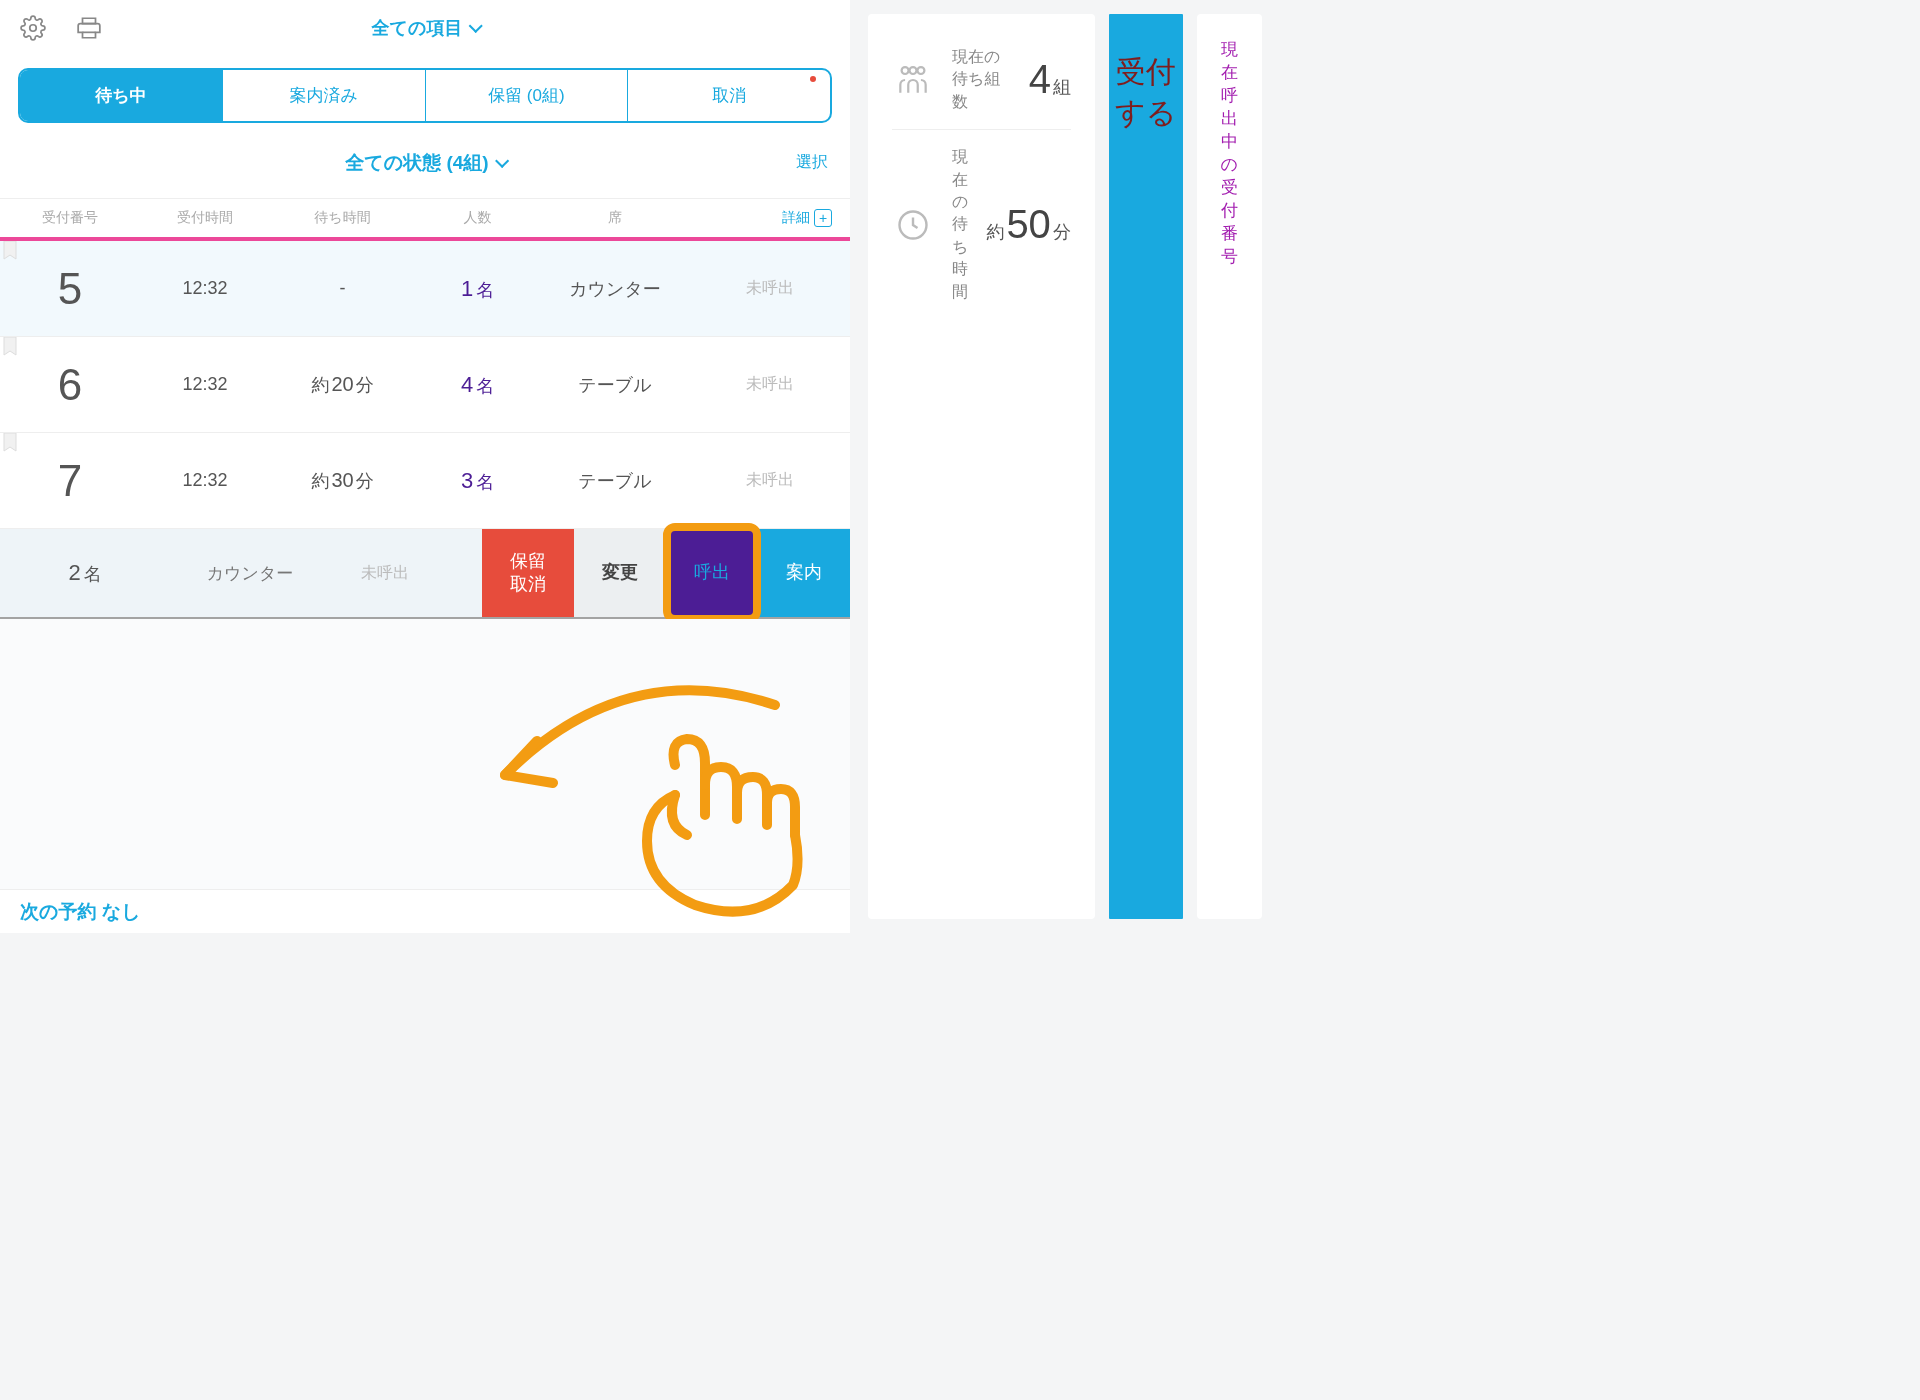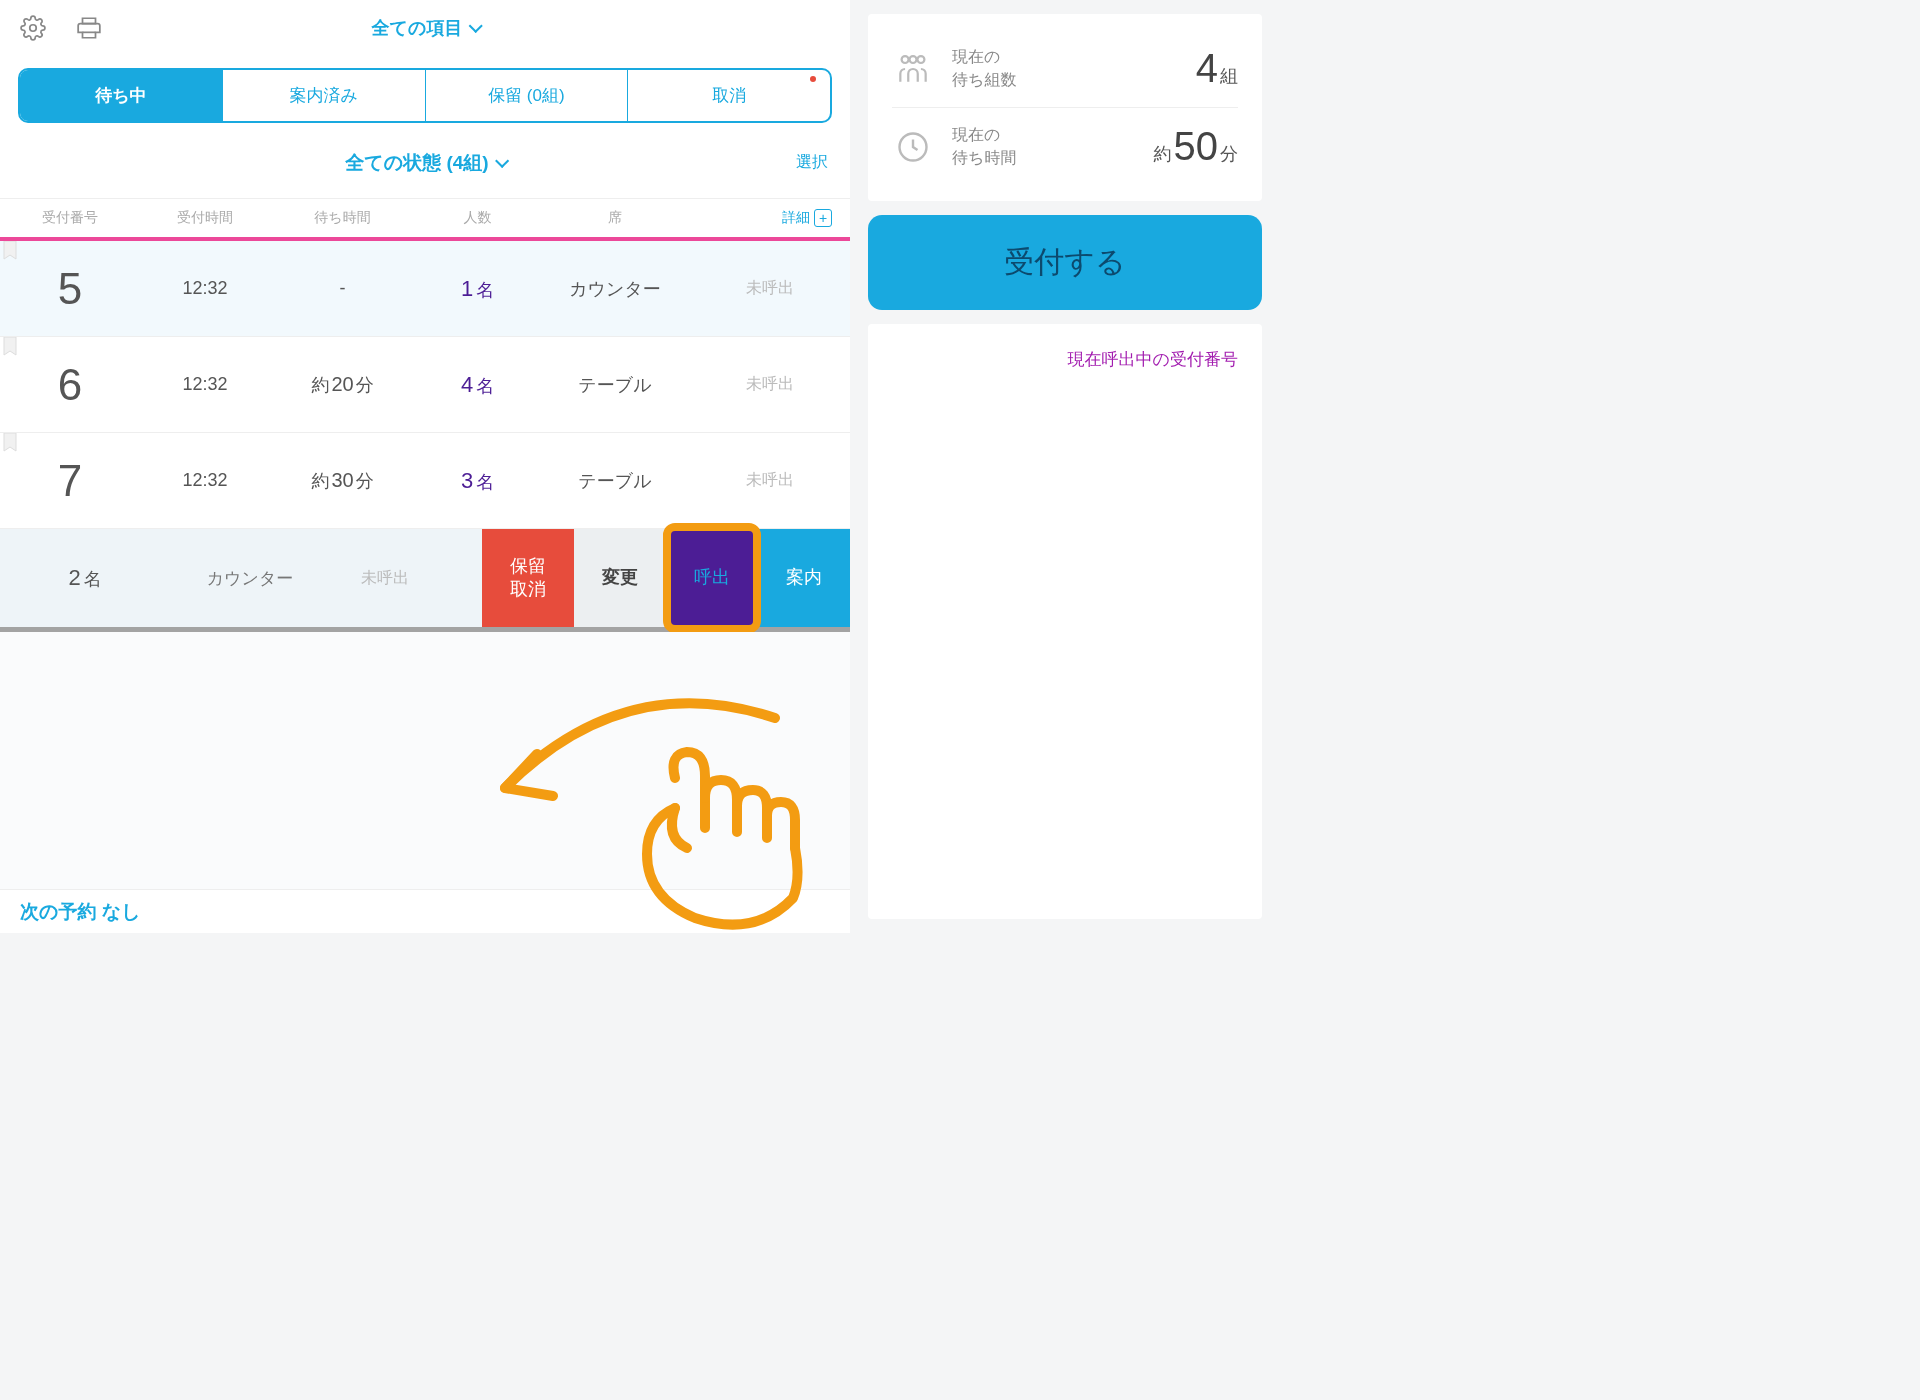--- a/index.html
+++ b/index.html
@@ -6,21 +6,21 @@
 body {
   font-family: -apple-system, "Hiragino Sans", "Hiragino Kaku Gothic ProN", Meiryo, sans-serif;
   background: #f4f5f6;
   width: 1280px;
   height: 933px;
   overflow: hidden;
   color: #444;
 }
 .container { display: flex; height: 100%; }
 .main { flex: 1; background: #fff; display: flex; flex-direction: column; min-width: 0; }
-.sidebar { width: 430px; background: #f4f5f6; padding: 14px 18px; display: flex; flex-direction: column; gap: 14px; }
+.sidebar { width: 430px; background: #f4f5f6; padding: 14px 18px; display: flex; flex-direction: row; gap: 14px; }
 
 
 .topbar { height: 56px; display: flex; align-items: center; padding: 15px 18px; position: relative; }
 .topbar-center { position: absolute; left: 50%; transform: translateX(-50%); display: flex; align-items: center; gap: 6px; color: #19a9df; font-weight: 600; font-size: 18px; cursor: pointer; }
 .topbar-left { display: flex; align-items: center; gap: 26px; }
 .icon-btn { width: 30px; height: 30px; display: flex; align-items: center; justify-content: center; color: #888; cursor: pointer; }
 
 
 .tabs-row { padding: 12px 18px 0 18px; }
 .tabs { display: flex; border: 2px solid #19a9df; border-radius: 10px; overflow: hidden; }
@@ -52,21 +52,21 @@
 .bookmark { position: absolute; left: 2px; top: 0; }
 .row .col-num { font-size: 44px; font-weight: 300; color: #555; }
 .row .col-time, .row .col-wait { font-size: 18px; color: #555; }
 .row .col-people { font-size: 18px; color: #4c1d95; }
 .row .col-people .big { font-size: 22px; font-weight: 500; margin-right: 3px; }
 .row .col-wait .big { font-size: 20px; font-weight: 500; margin: 0 2px; }
 .row .col-seat { font-size: 18px; color: #555; }
 .row .col-status { font-size: 16px; color: #bbb; }
 
 
-.action-row { display: flex; height: 103px; background: #eef4f8; border-bottom: 5px solid #a3a3a3; }
+.action-row { display: flex; height: 90px; background: #eef4f8; border-bottom: 2px solid #a3a3a3; }
 .action-info { flex: 1; display: flex; align-items: center; }
 .action-info-a { width: 170px; text-align: center; font-size: 18px; color: #555; }
 .action-info-a .big { font-size: 22px; font-weight: 500; margin-right: 3px; }
 .action-info-b { width: 160px; text-align: center; font-size: 17px; color: #777; }
 .action-info-c { width: 110px; text-align: center; font-size: 16px; color: #bbb; }
 .action-btns { display: flex; height: 100%; }
 .act-btn { width: 92px; display: flex; align-items: center; justify-content: center; font-size: 18px; cursor: pointer; text-align: center; line-height: 1.3; white-space: pre-line; }
 .act-red { background: #e74c3c; color: #fff; }
 .act-gray { background: #eceff1; color: #444; font-weight: bold; }
 .act-call { background: #4c1d95; color: #19a9df; position: relative; }
@@ -84,21 +84,21 @@
 .footer-text { color: #19a9df; font-size: 19px; font-weight: 700; }
 
 
 .card { background: #fff; border-radius: 4px; padding: 20px 24px; }
 .stat-row { display: flex; align-items: center; gap: 18px; padding: 12px 0; }
 .stat-icon { width: 42px; height: 42px; color: #bbb; display: flex; align-items: center; justify-content: center; flex-shrink: 0; }
 .stat-label { font-size: 16px; color: #888; line-height: 1.4; }
 .stat-value { margin-left: auto; font-size: 18px; color: #555; display: flex; align-items: baseline; gap: 2px; }
 .stat-value .big { font-size: 40px; font-weight: 400; color: #444; }
 .stat-sep { height: 1px; background: #eee; margin: 4px 0; }
-.reception-btn { background: #19a9df; color: #0c4a6e; font-size: 30px; font-weight: 400; text-align: center; padding: 27px 0; border-radius: 14px; cursor: pointer; }
+.reception-btn { background: #19a9df; color: #7f1d1d; font-size: 30px; font-weight: 400; text-align: center; padding: 38px 0; border-radius: 1px; cursor: pointer; }
 .calling-card { background: #fff; border-radius: 4px; padding: 24px; text-align: right; font-size: 17px; color: #a21caf; flex: 1; }
 
 .chevron-down { display: inline-block; width: 10px; height: 10px; border-right: 2px solid currentColor; border-bottom: 2px solid currentColor; transform: rotate(45deg) translateY(-3px); }
 </style>
 </head>
 <body>
 
 <div class="container">
   <div class="main">
 

